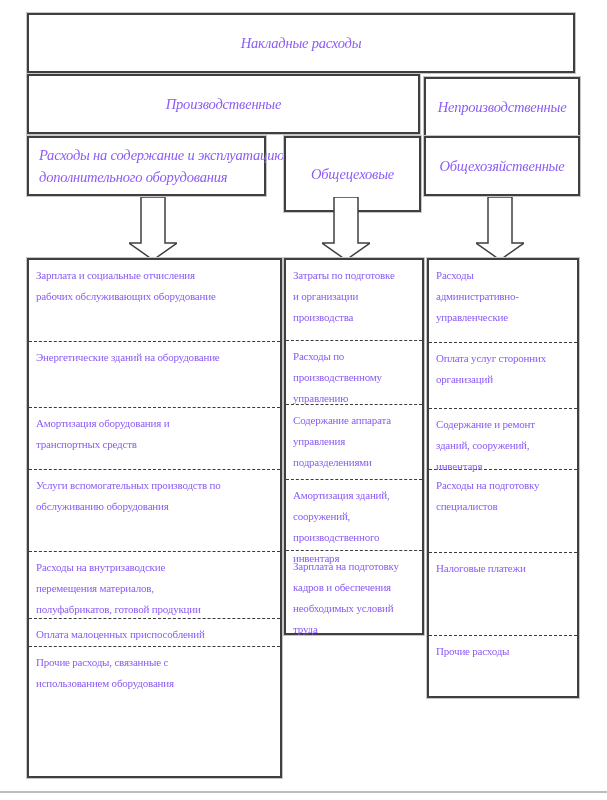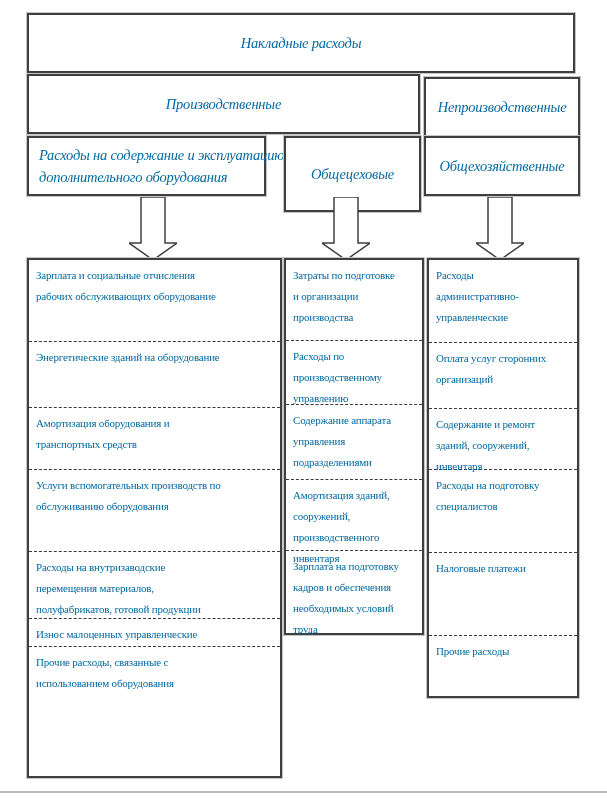--- a/index.html
+++ b/index.html
@@ -1,18 +1,18 @@
 <!DOCTYPE html>
 <html><head>
 <meta charset="utf-8">
 <style>
   html,body{margin:0;padding:0;background:#ffffff;}
   .page{
     position:relative;width:607px;height:800px;background:#ffffff;
-    font-family:"Liberation Serif", serif;color:#0369a1;overflow:hidden;
+    font-family:"Liberation Serif", serif;color:#8b5cf6;overflow:hidden;
   }
   .box{
     position:absolute;background:#ffffff;box-sizing:border-box;
     border:2px solid #3f3f3f;box-shadow:0 0 0 1px #c6c6c6;
   }
   .hdr{
     font-style:italic;font-size:14.5px;line-height:22px;letter-spacing:-0.2px;
     display:flex;align-items:center;justify-content:center;text-align:center;
     white-space:pre;
   }
@@ -84,21 +84,21 @@
     <div class="sec" id="c1s0">Зарплата и социальные отчисления
 рабочих обслуживающих оборудование</div>
     <div class="sec" id="c1s1">Энергетические зданий на оборудование</div>
     <div class="sec" id="c1s2">Амортизация оборудования и
 транспортных средств</div>
     <div class="sec" id="c1s4">Услуги вспомогательных производств по
 обслуживанию оборудования</div>
     <div class="sec" id="c1s5">Расходы на внутризаводские
 перемещения материалов,
 полуфабрикатов, готовой продукции</div>
-    <div class="sec" id="c1s6">Износ малоценных управленческие</div>
+    <div class="sec" id="c1s6">Оплата малоценных приспособлений</div>
     <div class="sec last" id="c1s7">Прочие расходы, связанные с
 использованием оборудования</div>
   </div>
 
   <div class="box col" id="col-2">
     <div class="sec" id="c2s0">Затраты по подготовке
 и организации
 производства</div>
     <div class="sec" id="c2s1">Расходы по
 производственному

